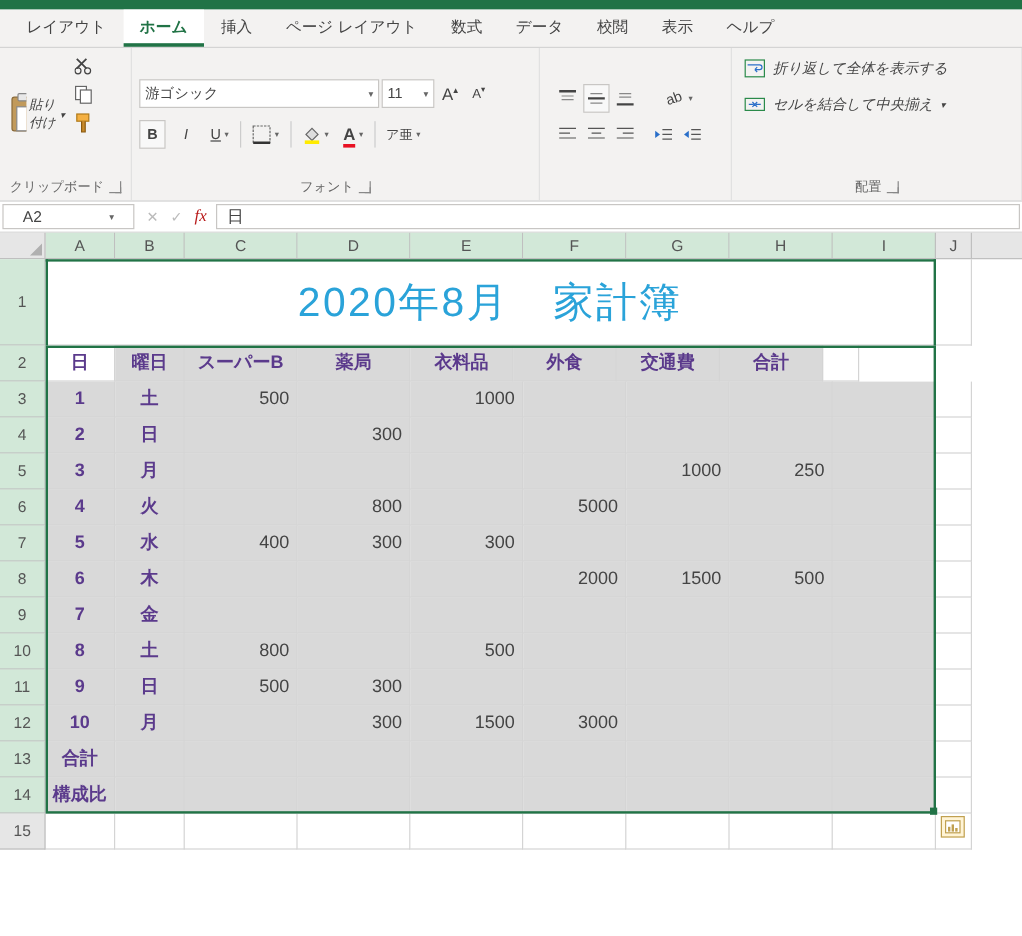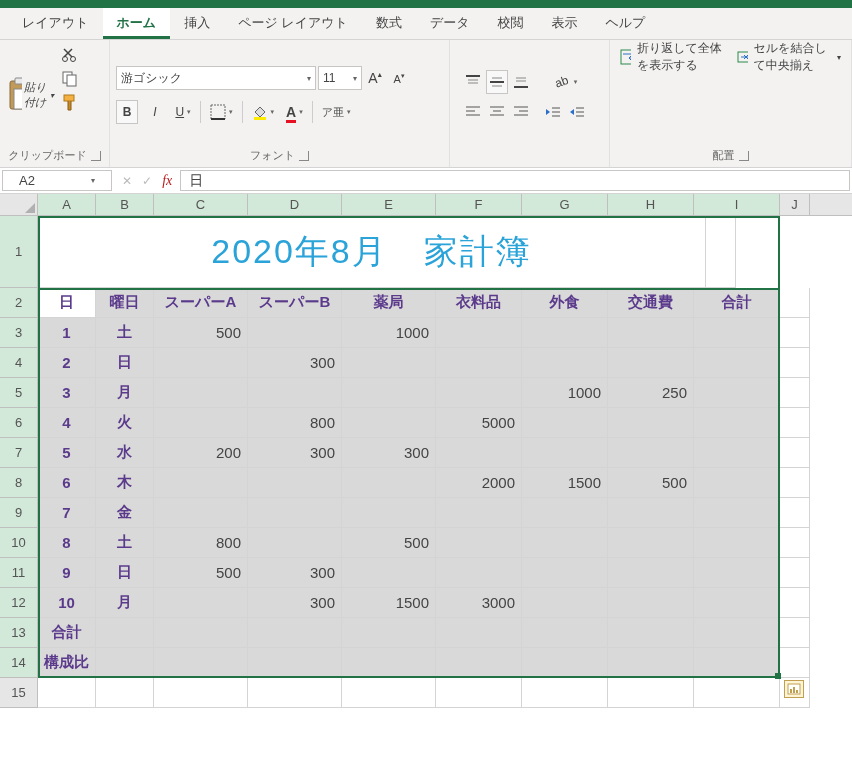--- a/index.html
+++ b/index.html
@@ -283,21 +283,21 @@
                 <line x1="7" y1="11" x2="15" y2="11" stroke="#555"></line>
               </svg>
             </div>
         </div>
       </div>
     </div>
     <div class="group-label" style="visibility:hidden;">.</div>
   </div>
 
   <div class="group wrapgroup" style="flex:1;">
-    <div class="group-body" style="justify-content:flex-start;">
+    <div class="group-body" style="flex-direction:column; justify-content:flex-start;font-style:italic;">
       <div class="wrow">
         <svg width="18" height="16">
             <rect x="1" y="1" width="16" height="14" fill="none" stroke="#2a8a4a"></rect>
             <path d="M3 5 h10 a2 2 0 0 1 0 4 h-4 m0 0 l2 -2 m-2 2 l2 2" stroke="#2a6fc9" fill="none"></path>
           </svg>
         <span class="txt">折り返して全体を表示する</span>
       </div>
       <div class="wrow">
         <svg width="18" height="16">
             <rect x="1" y="3" width="16" height="10" fill="none" stroke="#2a8a4a"></rect>
@@ -356,27 +356,26 @@
         <div class="rh sel" style="height: 30px;">9</div>
         <div class="rh sel" style="height: 30px;">10</div>
         <div class="rh sel" style="height: 30px;">11</div>
         <div class="rh sel" style="height: 30px;">12</div>
         <div class="rh sel" style="height: 30px;">13</div>
         <div class="rh sel" style="height: 30px;">14</div>
         <div class="rh" style="height: 30px;">15</div>
       </div>
     <div class="cells" id="cells">
         <div class="row">
-          <div class="cell titlecell" style="width: 668px; height: 72px;">2020年8月　家計簿</div>
+          <div class="cell titlecell" style="width: 742px; height: 72px;">2020年8月　家計簿</div>
           <div class="cell " style="width: 30px; height: 72px;"></div>
         </div>
         <div class="row">
           <div class="cell hdrcell selshade activecell" style="width: 58px; height: 30px;">日</div>
           <div class="cell hdrcell selshade" style="width: 58px; height: 30px;">曜日</div>
-          <div class="cell hdrcell selshade" style="width: 94px; height: 30px;">スーパーA</div>
           <div class="cell hdrcell selshade" style="width: 94px; height: 30px;">スーパーB</div>
           <div class="cell hdrcell selshade" style="width: 94px; height: 30px;">薬局</div>
           <div class="cell hdrcell selshade" style="width: 86px; height: 30px;">衣料品</div>
           <div class="cell hdrcell selshade" style="width: 86px; height: 30px;">外食</div>
           <div class="cell hdrcell selshade" style="width: 86px; height: 30px;">交通費</div>
           <div class="cell hdrcell selshade" style="width: 86px; height: 30px;">合計</div>
           <div class="cell " style="width: 30px; height: 30px;"></div>
         </div>
         <div class="row">
           <div class="cell  selshade ctr boldpurple" style="width: 58px; height: 30px;">1</div>
@@ -422,21 +421,21 @@
           <div class="cell  selshade num" style="width: 94px; height: 30px;"></div>
           <div class="cell  selshade num" style="width: 86px; height: 30px;">5000</div>
           <div class="cell  selshade num" style="width: 86px; height: 30px;"></div>
           <div class="cell  selshade num" style="width: 86px; height: 30px;"></div>
           <div class="cell  selshade num" style="width: 86px; height: 30px;"></div>
           <div class="cell " style="width: 30px; height: 30px;"></div>
         </div>
         <div class="row">
           <div class="cell  selshade ctr boldpurple" style="width: 58px; height: 30px;">5</div>
           <div class="cell  selshade ctr boldpurple" style="width: 58px; height: 30px;">水</div>
-          <div class="cell  selshade num" style="width: 94px; height: 30px;">200</div>
+          <div class="cell  selshade num" style="width: 94px; height: 30px;">400</div>
           <div class="cell  selshade num" style="width: 94px; height: 30px;">300</div>
           <div class="cell  selshade num" style="width: 94px; height: 30px;">300</div>
           <div class="cell  selshade num" style="width: 86px; height: 30px;"></div>
           <div class="cell  selshade num" style="width: 86px; height: 30px;"></div>
           <div class="cell  selshade num" style="width: 86px; height: 30px;"></div>
           <div class="cell  selshade num" style="width: 86px; height: 30px;"></div>
           <div class="cell " style="width: 30px; height: 30px;"></div>
         </div>
         <div class="row">
           <div class="cell  selshade ctr boldpurple" style="width: 58px; height: 30px;">6</div>

